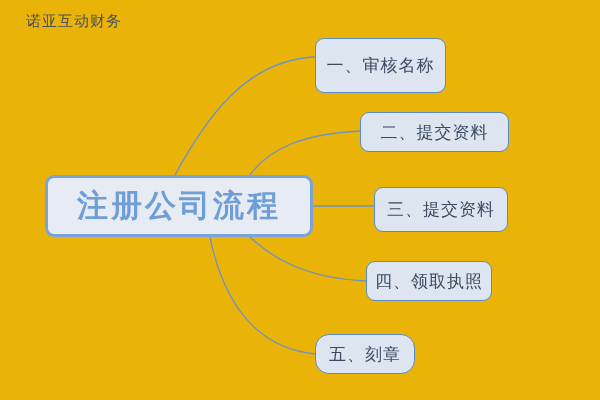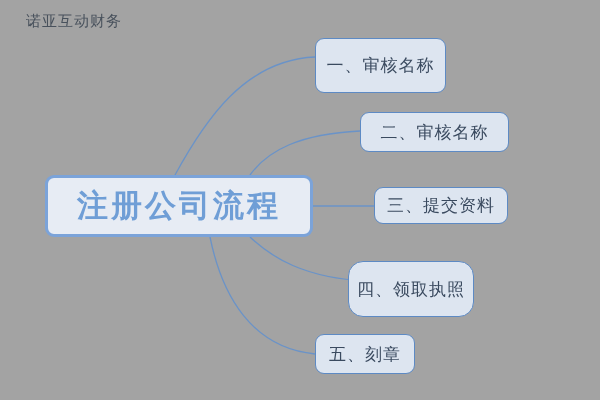--- a/index.html
+++ b/index.html
@@ -10,21 +10,21 @@
     width: 600px;
     height: 400px;
     background: #ffffff;
     font-family: "Liberation Sans", "DejaVu Sans", sans-serif;
     overflow: hidden;
   }
   #canvas {
     position: relative;
     width: 600px;
     height: 400px;
-    background: #a3a3a3;
+    background: #eab308;
   }
   #connector-layer {
     position: absolute;
     left: 0;
     top: 0;
     width: 600px;
     height: 400px;
   }
   .watermark {
     position: absolute;
@@ -61,44 +61,44 @@
   .branch-node {
     background: #dde5f0;
     border: 1.6px solid #5d8ac4;
     border-radius: 9px;
     color: #3a4a5f;
     font-size: 17px;
     letter-spacing: 1px;
   }
   .branch-1 { left: 315px; top: 38px;  width: 131px; height: 55px; }
   .branch-2 { left: 360px; top: 112px; width: 149px; height: 40px; }
-  .branch-3 { left: 374px; top: 187px; width: 134px; height: 37px; }
-  .branch-4 { left: 348px; top: 261px; width: 126px; height: 56px; border-radius: 15px; }
-  .branch-5 { left: 315px; top: 334px; width: 100px; height: 40px; }
+  .branch-3 { left: 374px; top: 187px; width: 134px; height: 45px; }
+  .branch-4 { left: 366px; top: 261px; width: 126px; height: 40px; }
+  .branch-5 { left: 315px; top: 334px; width: 100px; height: 40px; border-radius: 14px; }
 </style>
 </head>
 <body>
 
 <div id="canvas">
 
   <div class="watermark">诺亚互动财务</div>
 
   <svg id="connector-layer" viewBox="0 0 600 400">
     <path d="M 175 175 C 205 120, 245 60, 315 57" fill="none" stroke="#6a93c8" stroke-width="1.3"></path>
     <path d="M 250 175 C 268 150, 300 134, 360 131" fill="none" stroke="#6a93c8" stroke-width="1.3"></path>
     <path d="M 313 206 L 374 206" fill="none" stroke="#6a93c8" stroke-width="1.3"></path>
     <path d="M 250 237 C 272 258, 305 278, 366 281" fill="none" stroke="#6a93c8" stroke-width="1.3"></path>
     <path d="M 210 237 C 222 296, 252 348, 315 354" fill="none" stroke="#6a93c8" stroke-width="1.3"></path>
   </svg>
 
   <div class="node central-node">注册公司流程</div>
 
   <div class="node branch-node branch-1">一、审核名称</div>
 
-  <div class="node branch-node branch-2">二、审核名称</div>
+  <div class="node branch-node branch-2">二、提交资料</div>
 
   <div class="node branch-node branch-3">三、提交资料</div>
 
   <div class="node branch-node branch-4">四、领取执照</div>
 
   <div class="node branch-node branch-5">五、刻章</div>
 
 </div>
 
 </body></html>

